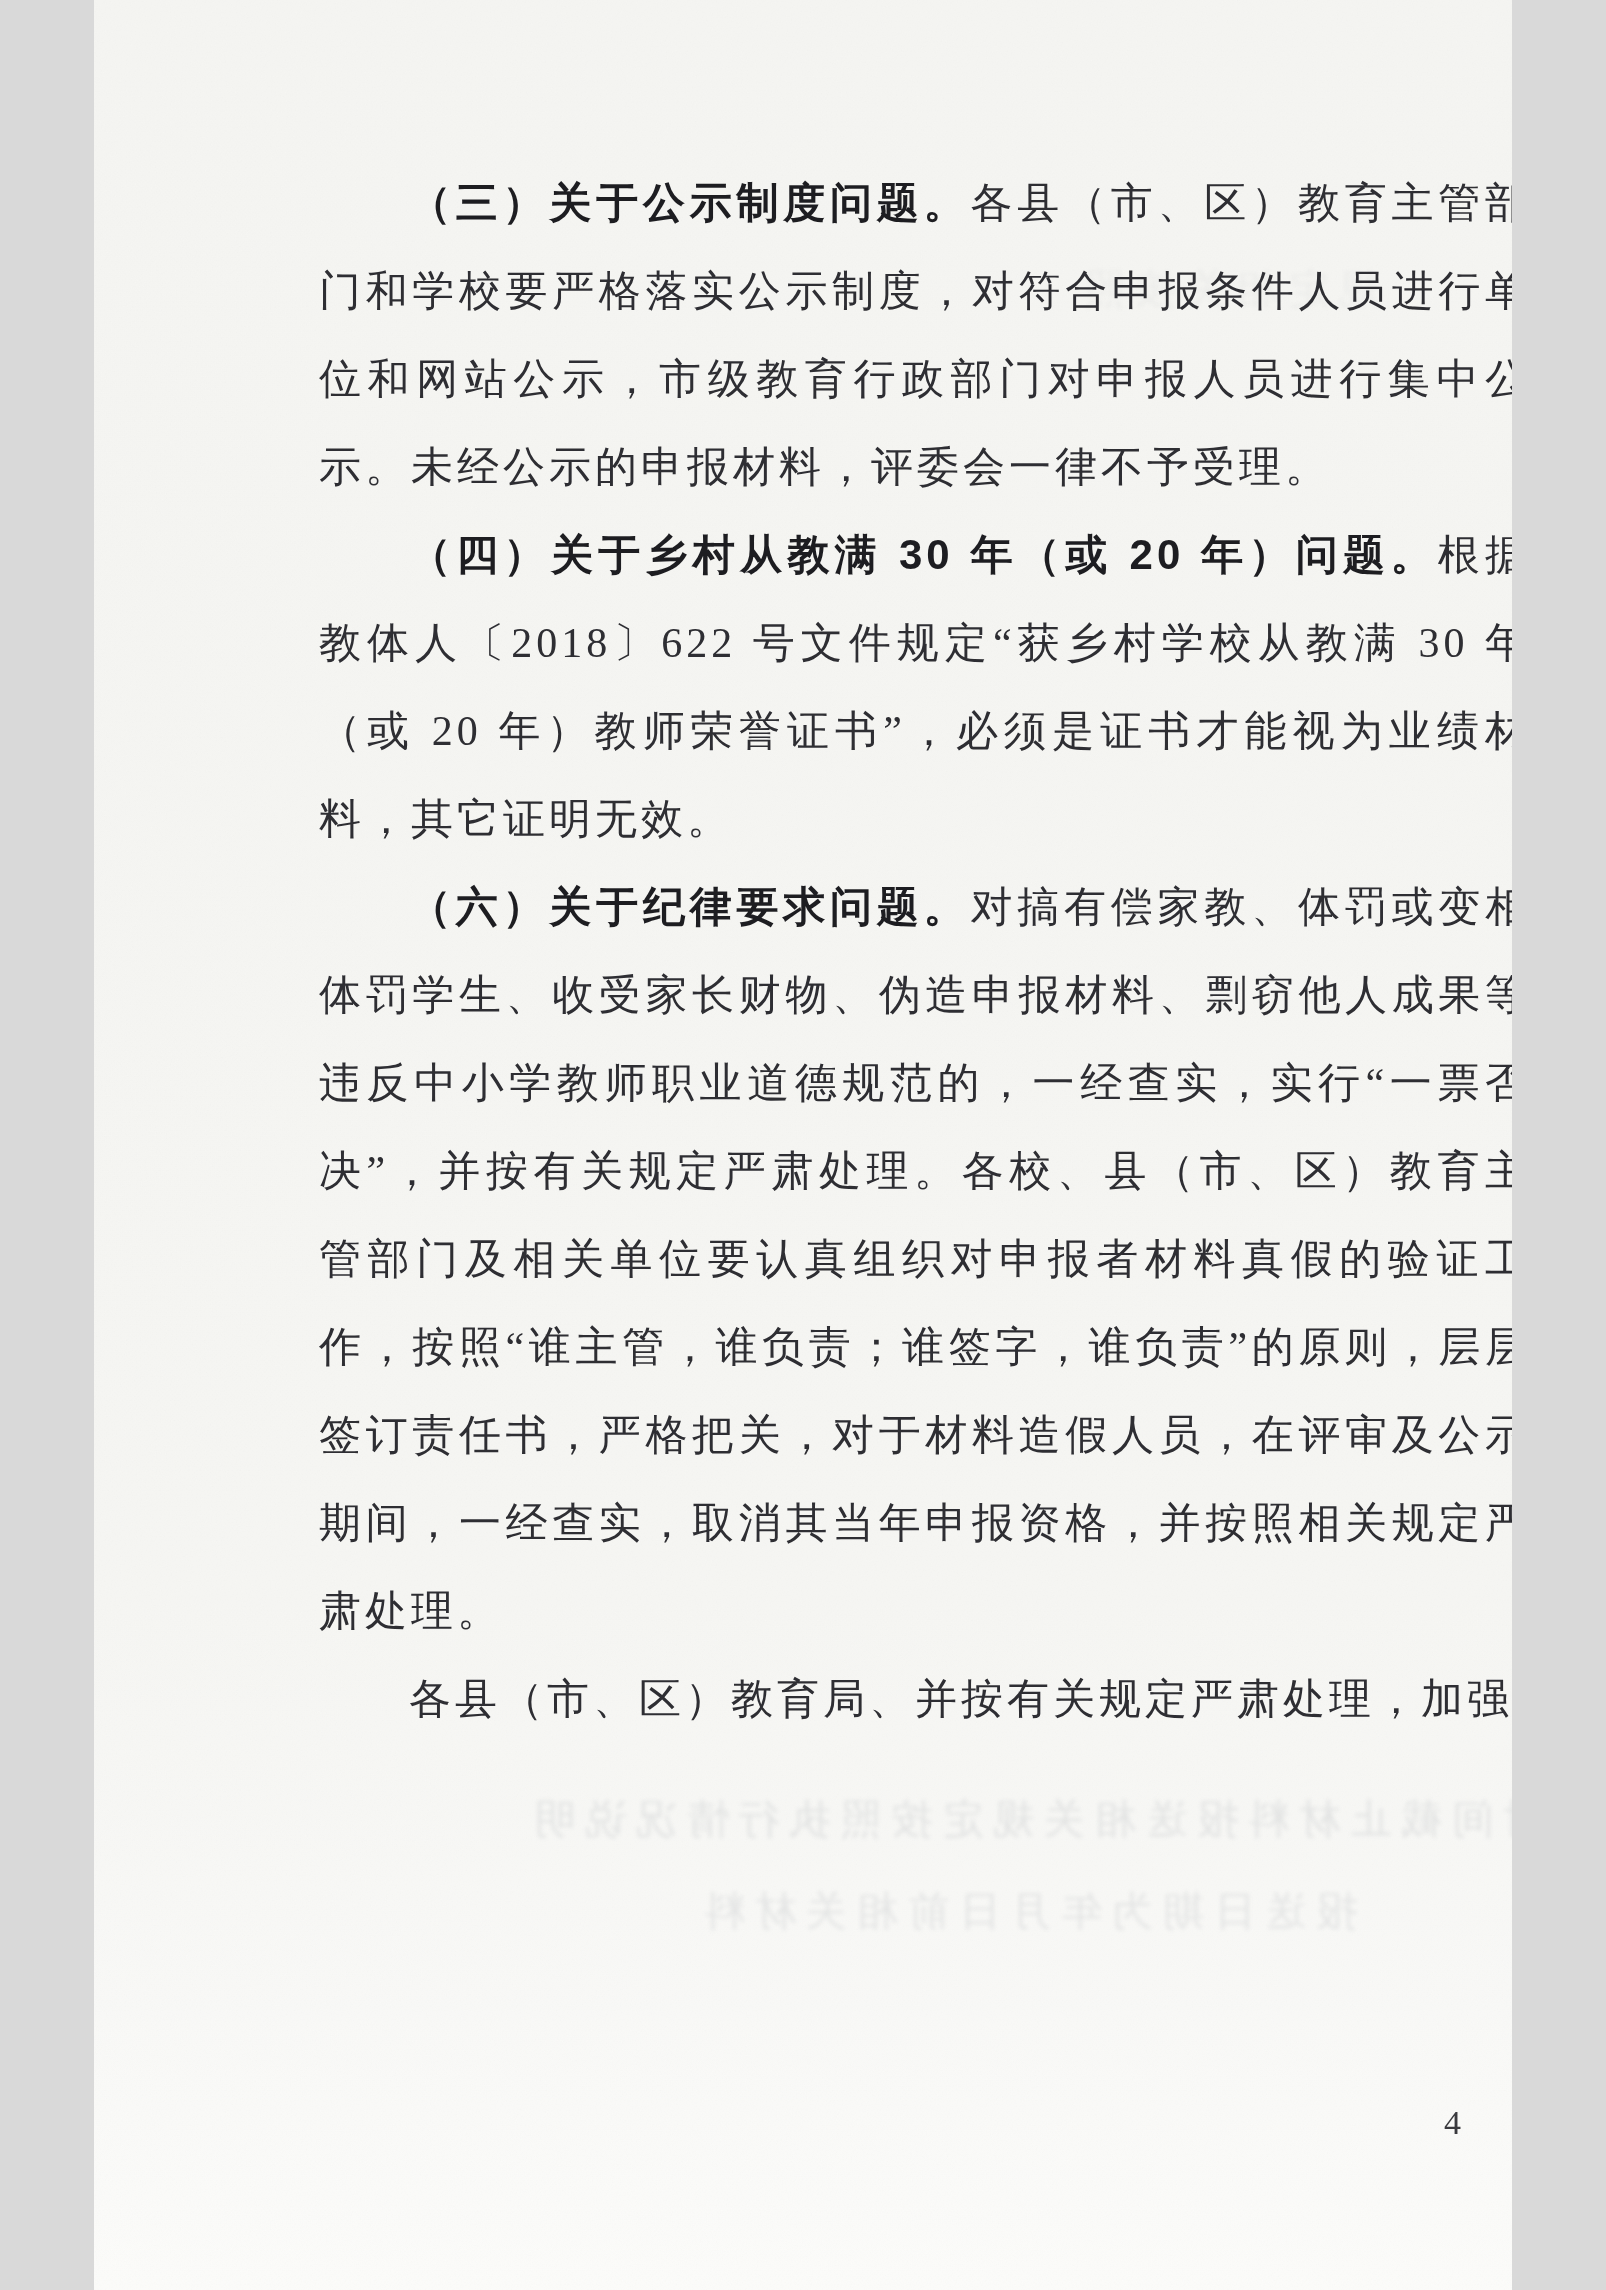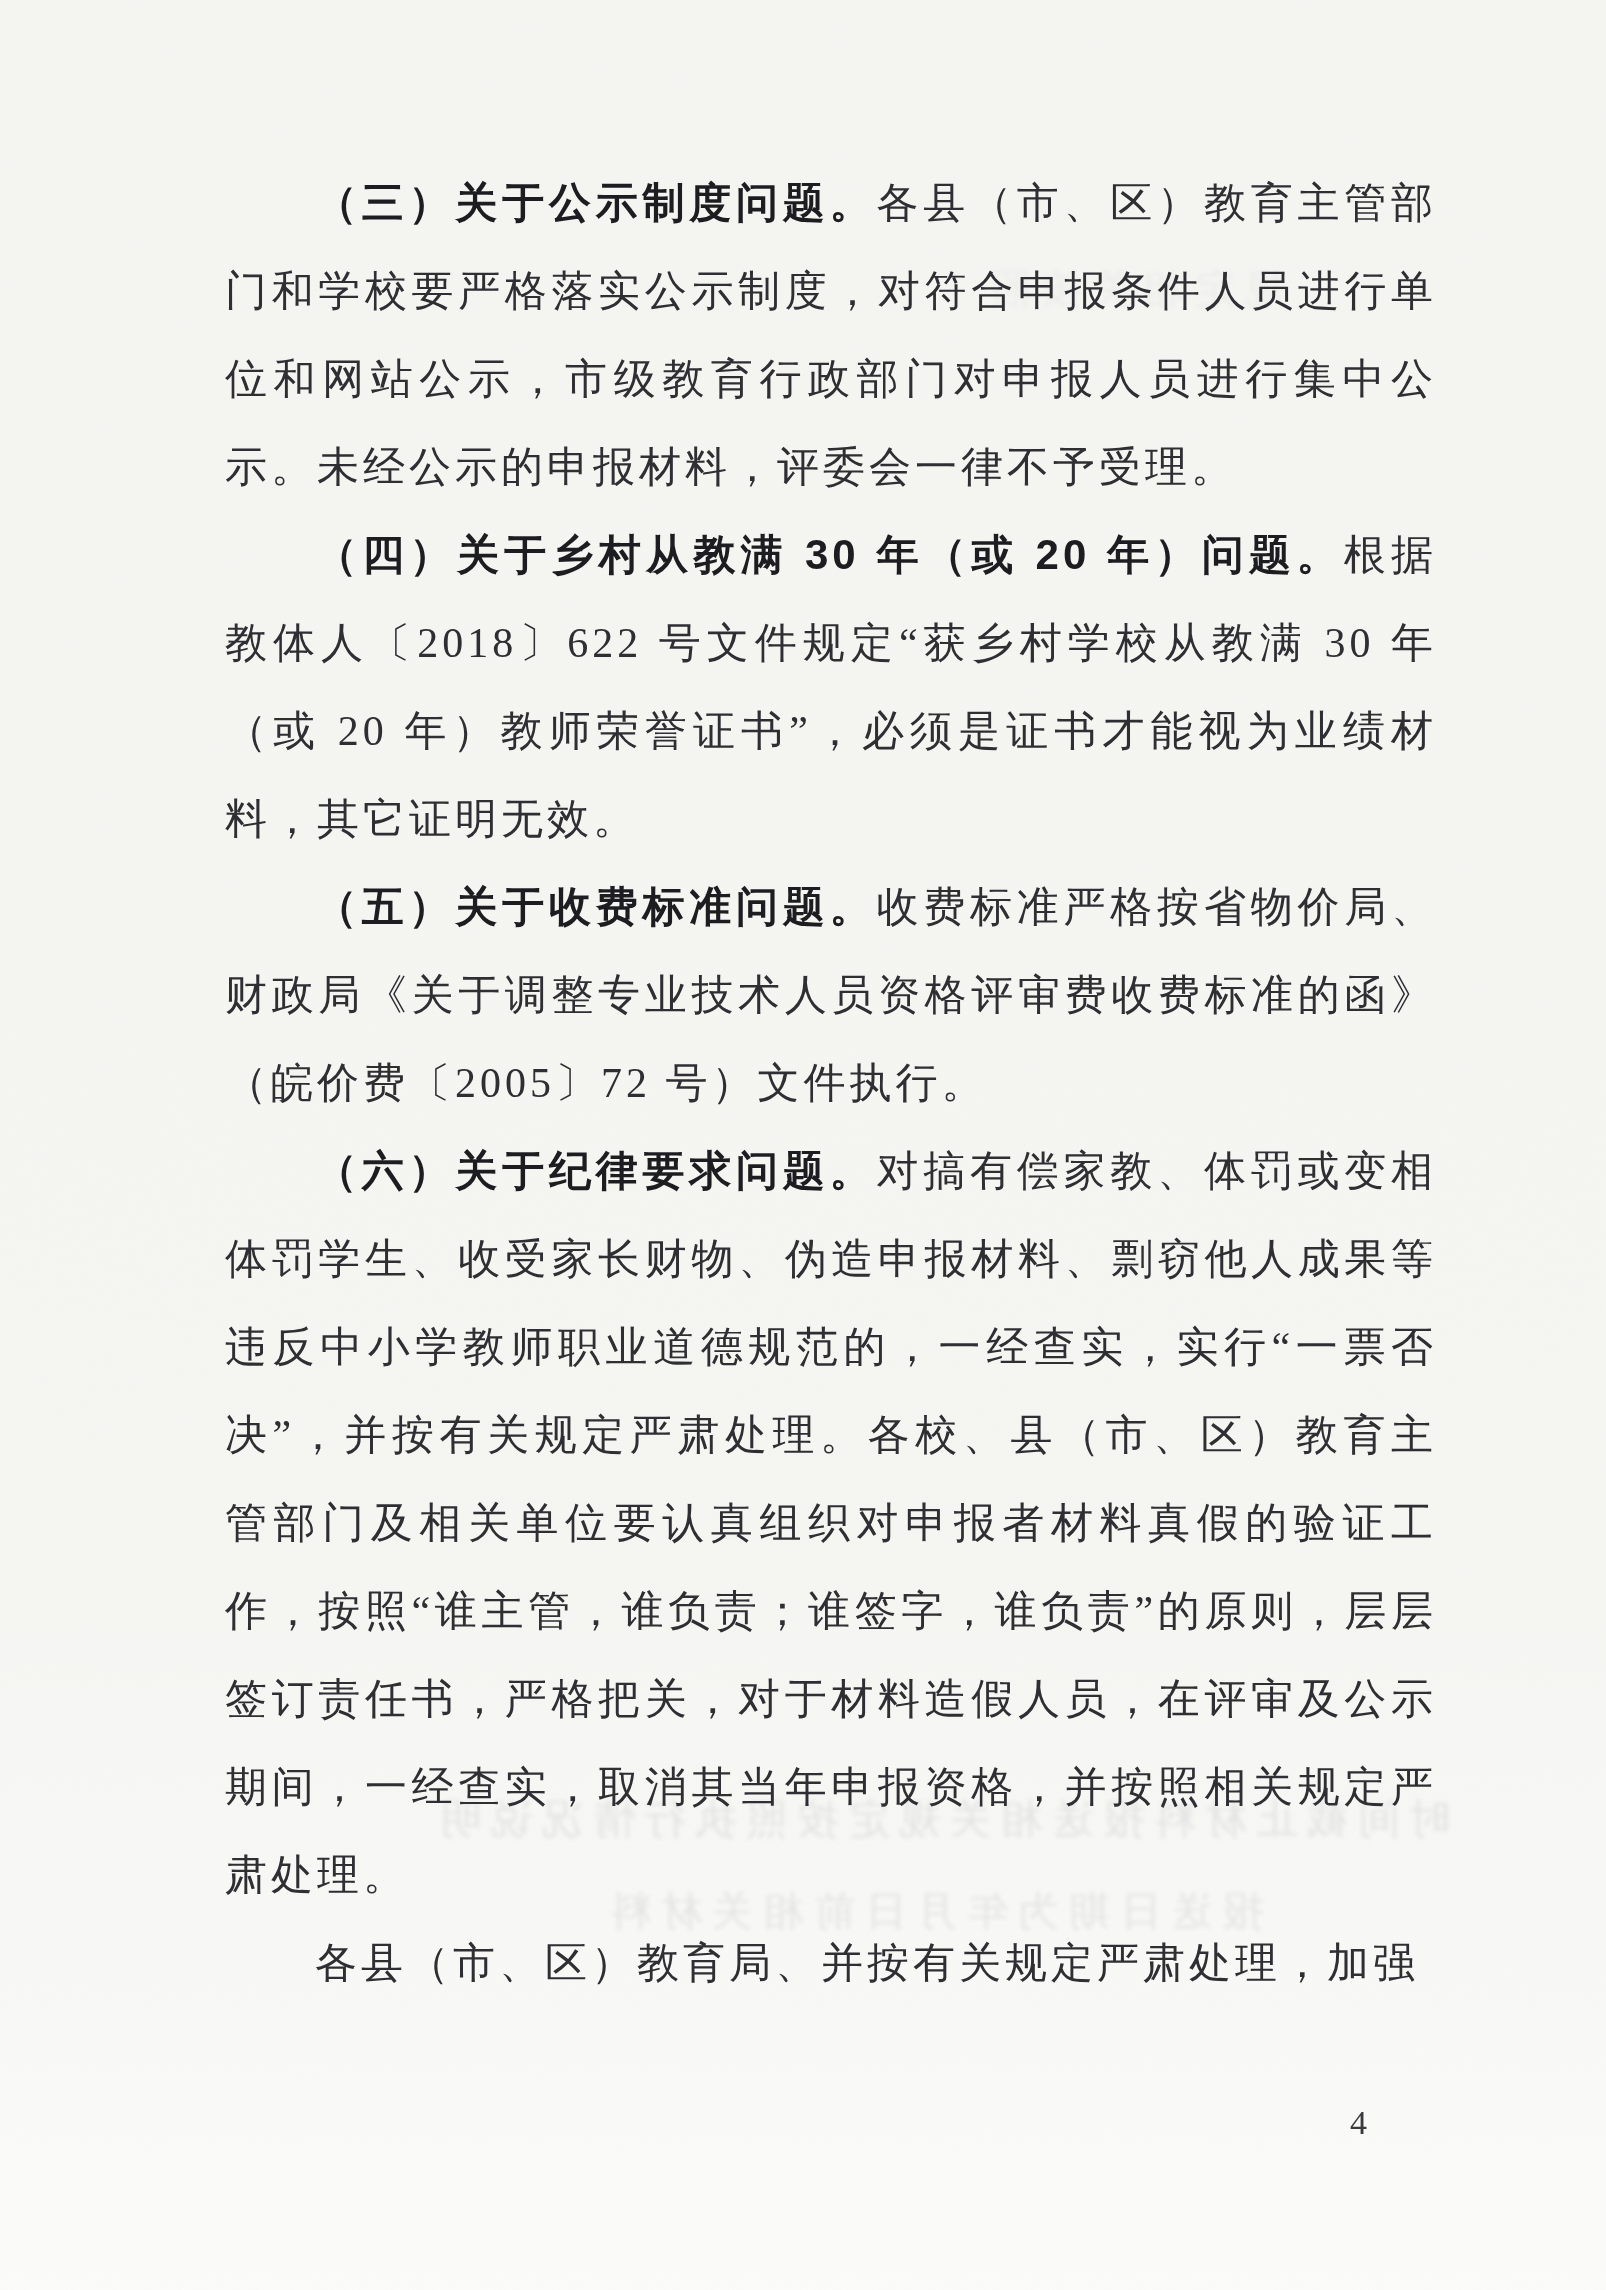--- a/index.html
+++ b/index.html
@@ -1,18 +1,18 @@
 <!DOCTYPE html>
 <html><head>
 <meta charset="utf-8">
 <style>
   html,body{margin:0;padding:0;background:#d9d9d9;}
   .page{
     position:relative;
-    width:1606px;height:2290px;
+    width:1418px;height:2290px;
     margin:0 auto;
     background:linear-gradient(180deg,#f5f5f2 0%,#f6f6f3 70%,#f9f9f7 88%,#fcfcfa 100%);
     overflow:hidden;
     font-family:"Liberation Serif","DejaVu Serif",serif;
     color:#2e2e33;
   }
   .texture{position:absolute;left:0;top:0;width:100%;height:100%;pointer-events:none;}
   .content{
     position:absolute;
     left:225px;top:159px;width:1212px;
@@ -83,20 +83,19 @@
   <div>
       <div class="ghost" style="left: 430px; top: 1792px; opacity: 0.17;">时间截止材料报送相关规定按照执行情况说明</div>
       <div class="ghost" style="left: 600px; top: 1884px; opacity: 0.16;">报送日期为年月日前相关材料</div>
       <div class="ghost" style="left: 980px; top: 262px; opacity: 0.07;">规定相关按照</div>
     </div>
 
   <div class="content">
     <div>
         <p class="para"><b class="lead">（三）关于公示制度问题。</b><span>各县（市、区）教育主管部门和学校要严格落实公示制度，对符合申报条件人员进行单位和网站公示，市级教育行政部门对申报人员进行集中公示。未经公示的申报材料，评委会一律不予受理。</span></p>
         <p class="para"><b class="lead">（四）关于乡村从教满 30 年（或 20 年）问题。</b><span>根据教体人〔2018〕622 号文件规定“获乡村学校从教满 30 年（或 20 年）教师荣誉证书”，必须是证书才能视为业绩材料，其它证明无效。</span></p>
-        <p class="para"><b class="lead">（五）关于收费标准问题。</b><span>收费标准严格按省物价局、财政局《关于调整专业技术人员资格评审费收费标准的函》（皖价费〔2005〕72 号）文件执行。</span></p>
         <p class="para"><b class="lead">（六）关于纪律要求问题。</b><span>对搞有偿家教、体罚或变相体罚学生、收受家长财物、伪造申报材料、剽窃他人成果等违反中小学教师职业道德规范的，一经查实，实行“一票否决”，并按有关规定严肃处理。各校、县（市、区）教育主管部门及相关单位要认真组织对申报者材料真假的验证工作，按照“谁主管，谁负责；谁签字，谁负责”的原则，层层签订责任书，严格把关，对于材料造假人员，在评审及公示期间，一经查实，取消其当年申报资格，并按照相关规定严肃处理。</span></p>
       </div>
     <p class="para">各县（市、区）教育局、并按有关规定严肃处理，加强</p>
   </div>
 
   <div class="pagenum">4</div>
 </div>
 
 </body></html>

